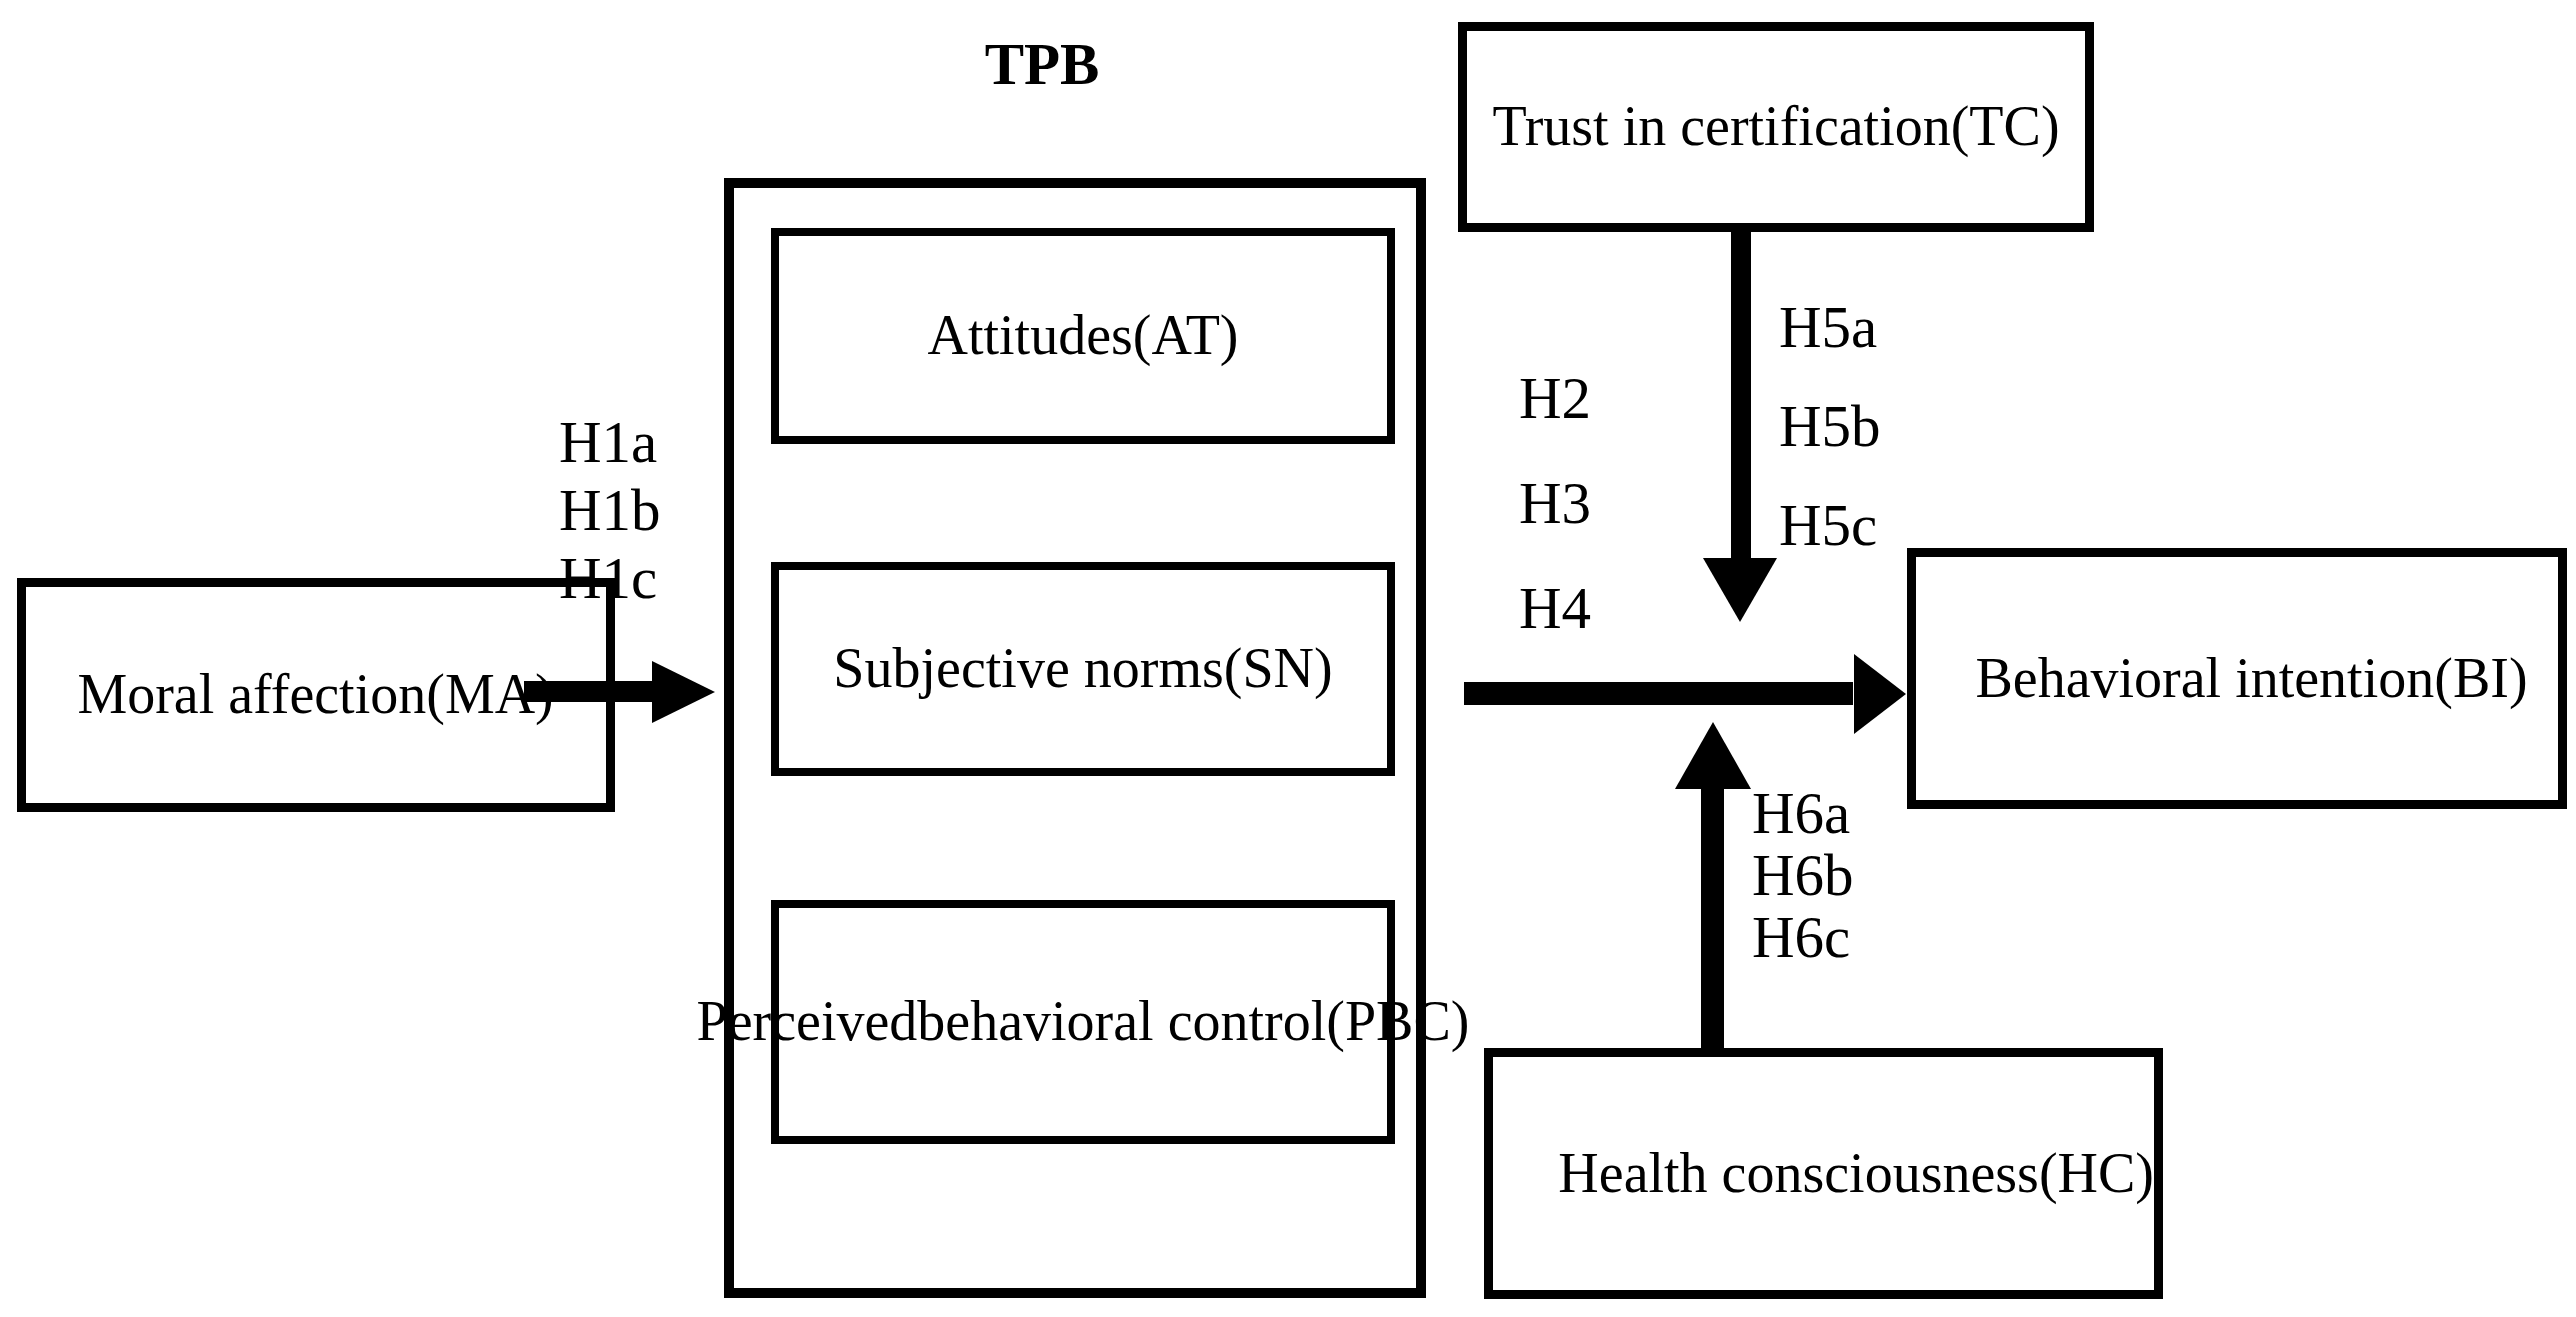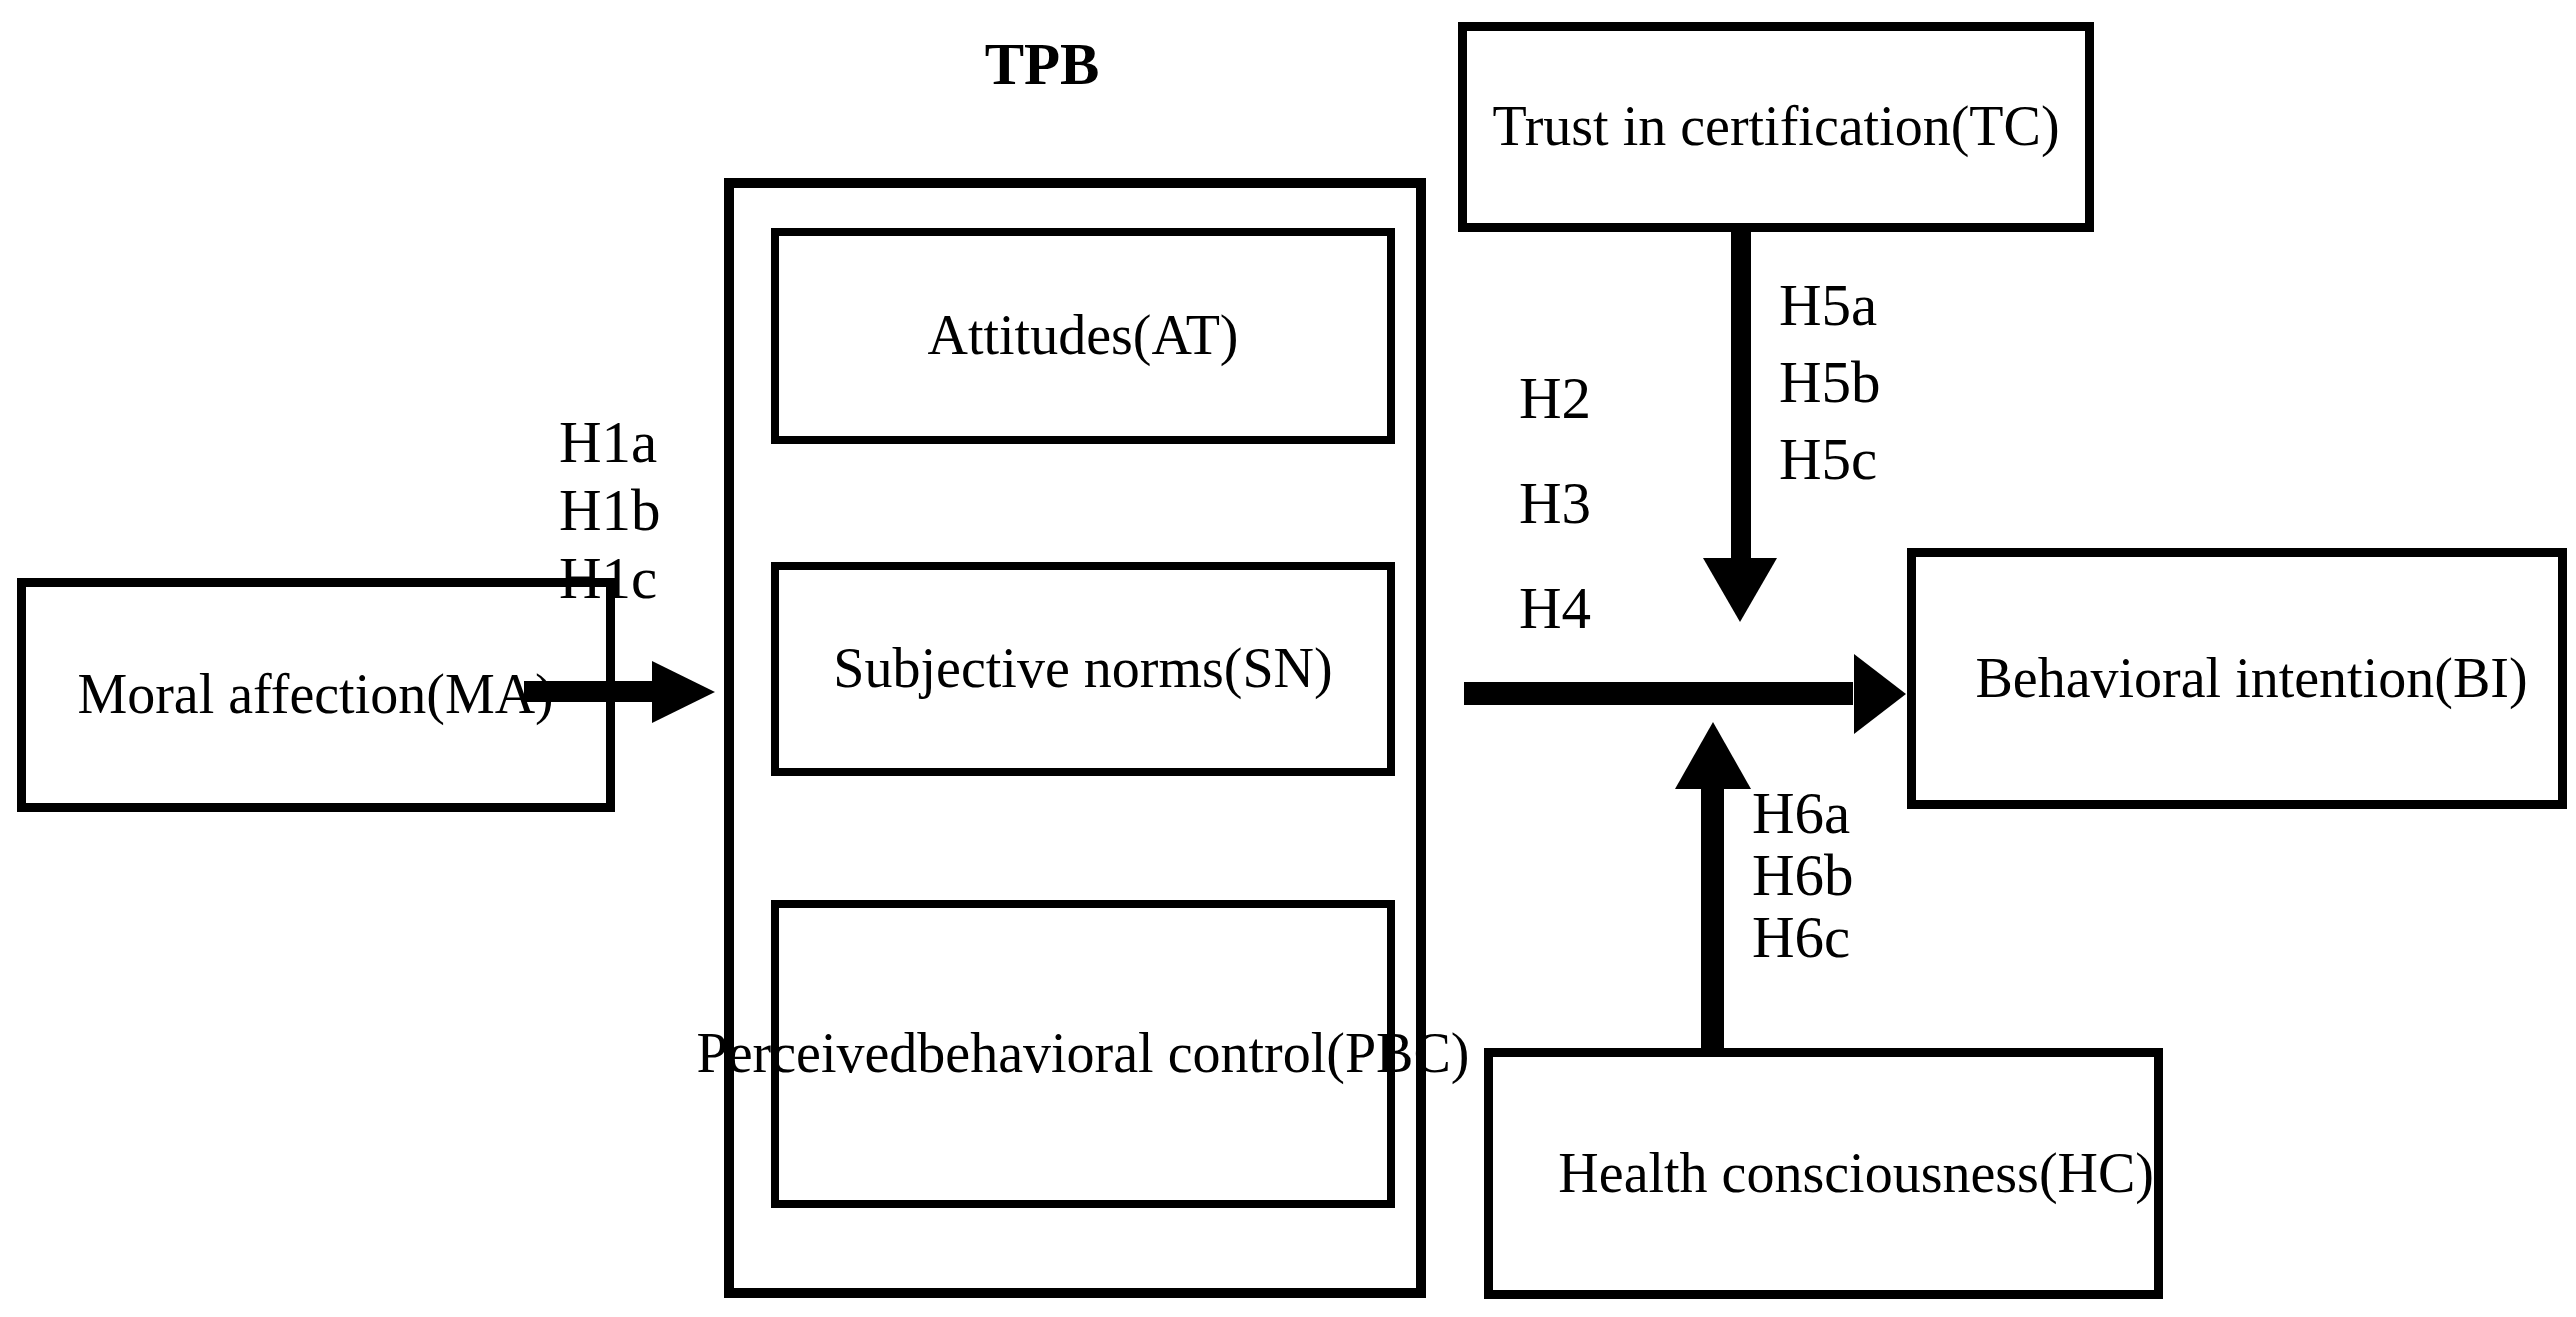--- a/index.html
+++ b/index.html
@@ -48,21 +48,21 @@
 
   .hyp-col {
     position: absolute;
     font-size: 59px;
     white-space: nowrap;
   }
   .hyp-col .hyp-line { display: block; }
 
   .col-h1  .hyp-line { line-height: 68px; }
   .col-h234 .hyp-line { line-height: 105px; }
-  .col-h5  .hyp-line { line-height: 77px; }
+  .col-h5  .hyp-line { line-height: 77px; margin-top: 22px; }
   .col-h6  .hyp-line { line-height: 62px; }
 
   .shaft {
     position: absolute;
     background: #000000;
   }
   .tri {
     position: absolute;
     width: 0;
     height: 0;
@@ -104,21 +104,21 @@
   <div class="box" style="left:771px; top:228px; width:624px; height:216px; border-width:8px;">
     <span class="line">Attitudes</span>
     <span class="line">(AT)</span>
   </div>
 
   <div class="box" style="left:771px; top:562px; width:624px; height:214px; border-width:8px;">
     <span class="line">Subjective norms</span>
     <span class="line">(SN)</span>
   </div>
 
-  <div class="box" style="left:771px; top:900px; width:624px; height:308px; border-width:8px; line-height:1.7;">
+  <div class="box" style="left:771px; top:900px; width:624px; height:244px; border-width:8px; line-height:1.7;">
     <span class="line">Perceived</span>
     <span class="line">behavioral control</span>
     <span class="line">(PBC)</span>
   </div>
 
   <div class="box" style="left:1458px; top:22px; width:636px; height:210px;">
     <span class="line">Trust in certification</span>
     <span class="line">(TC)</span>
   </div>
 

